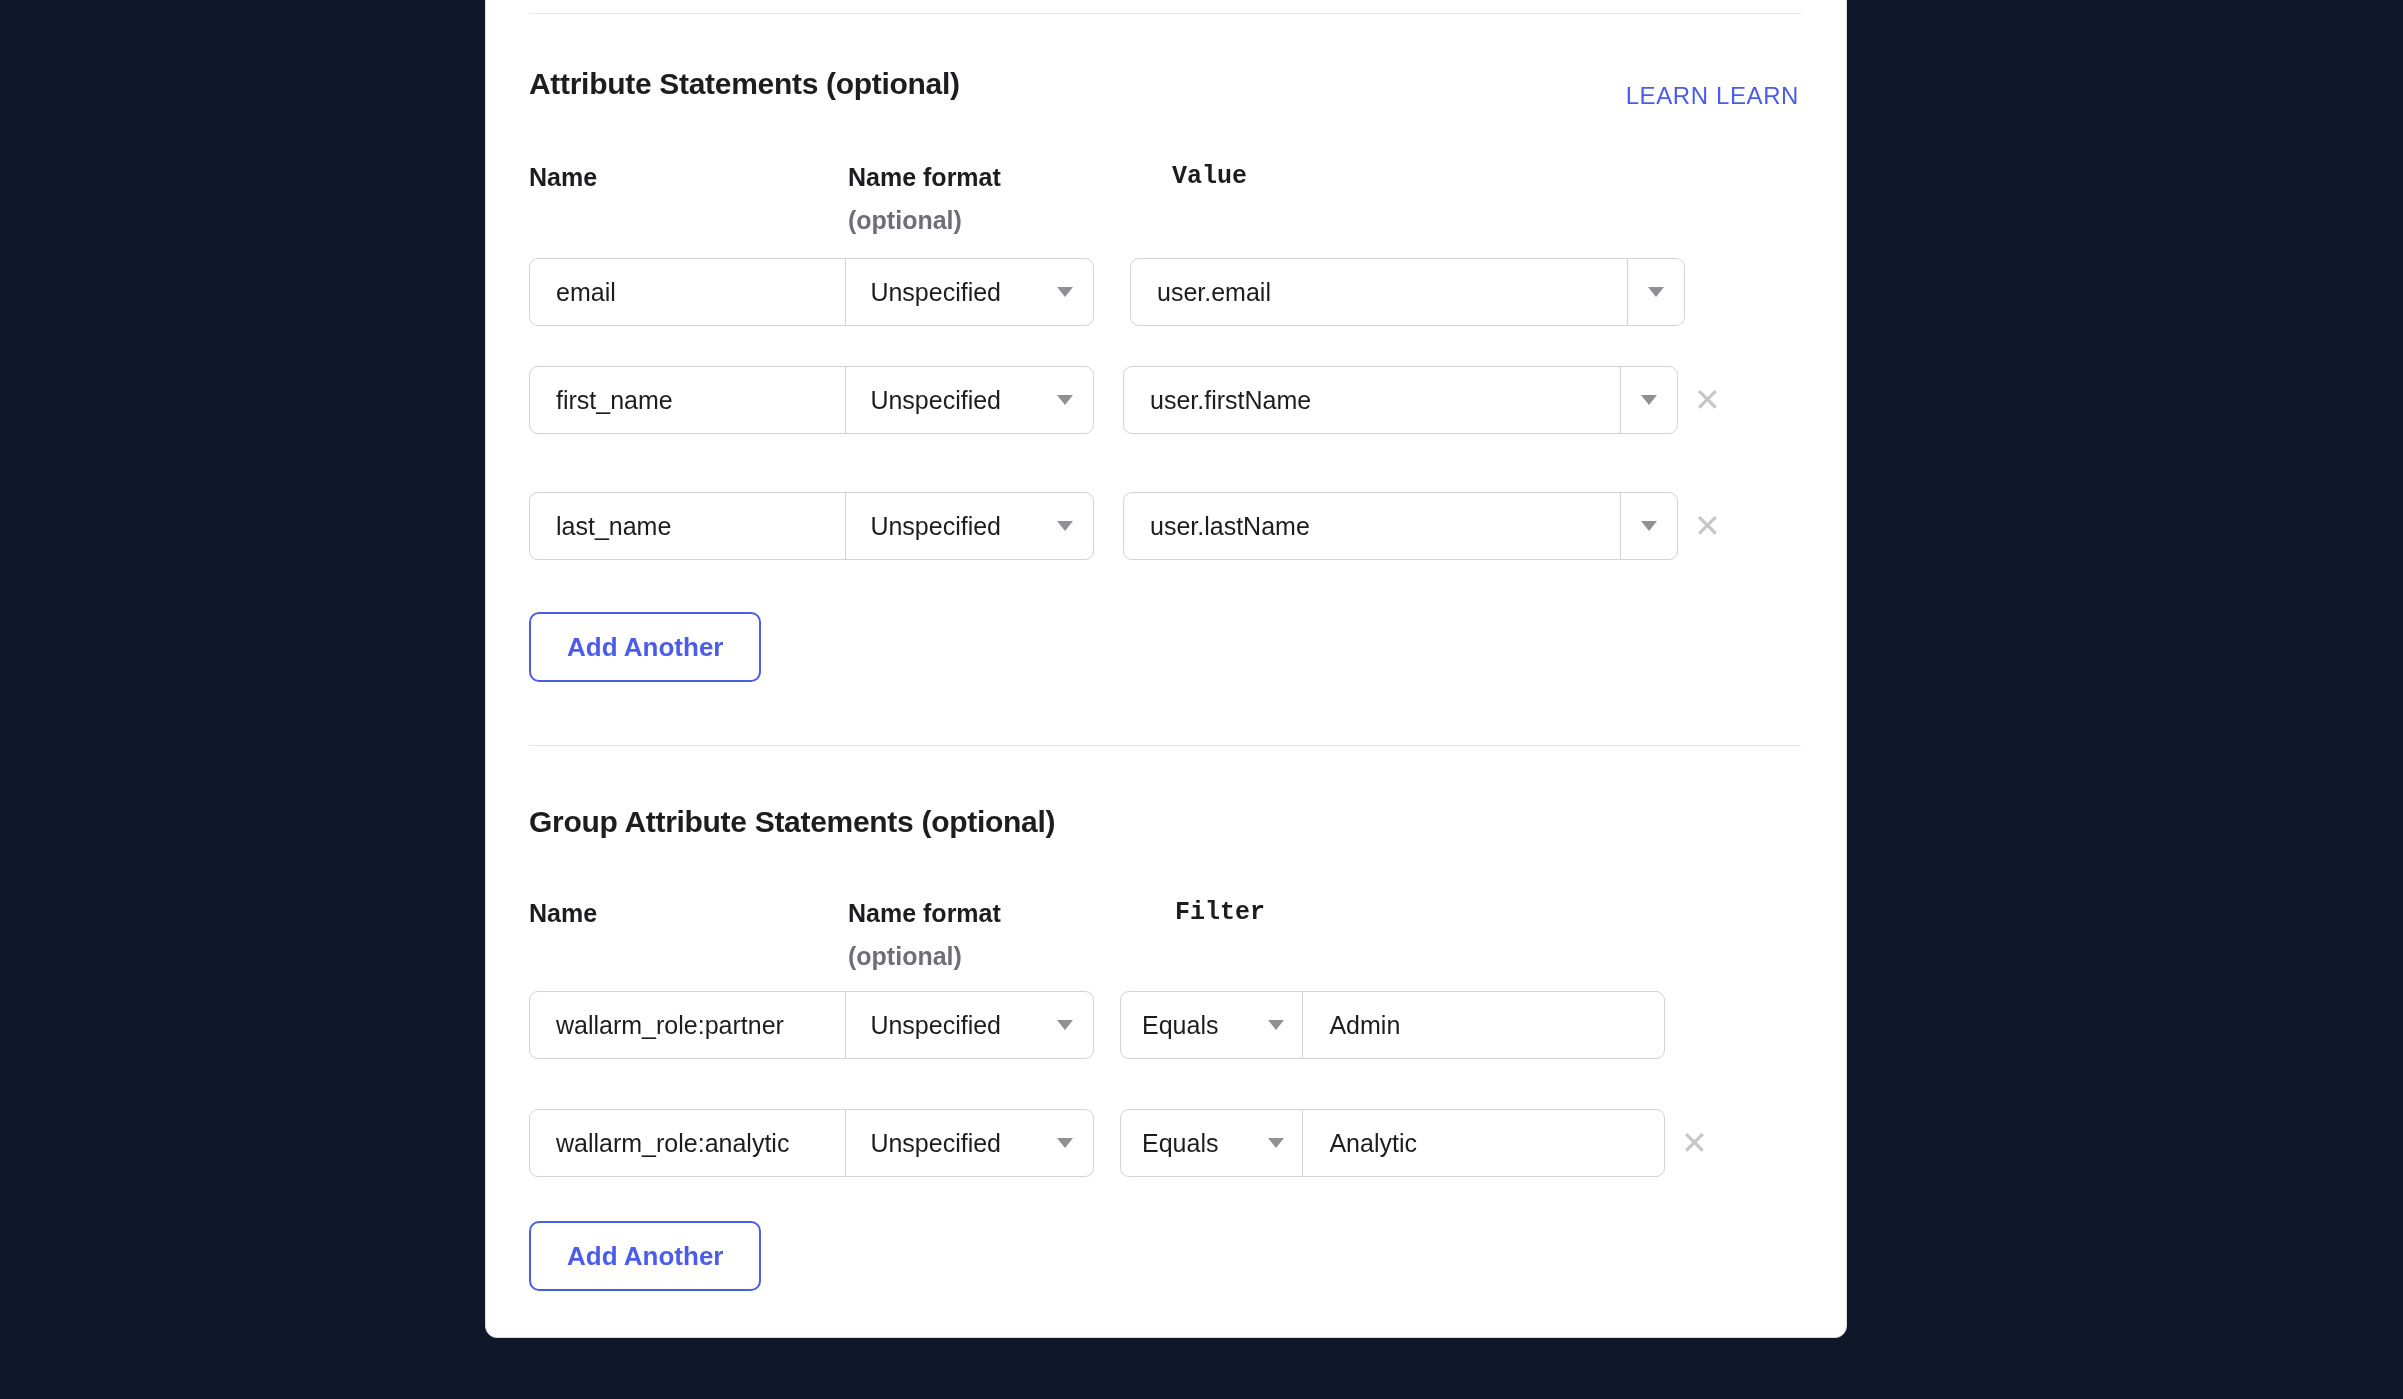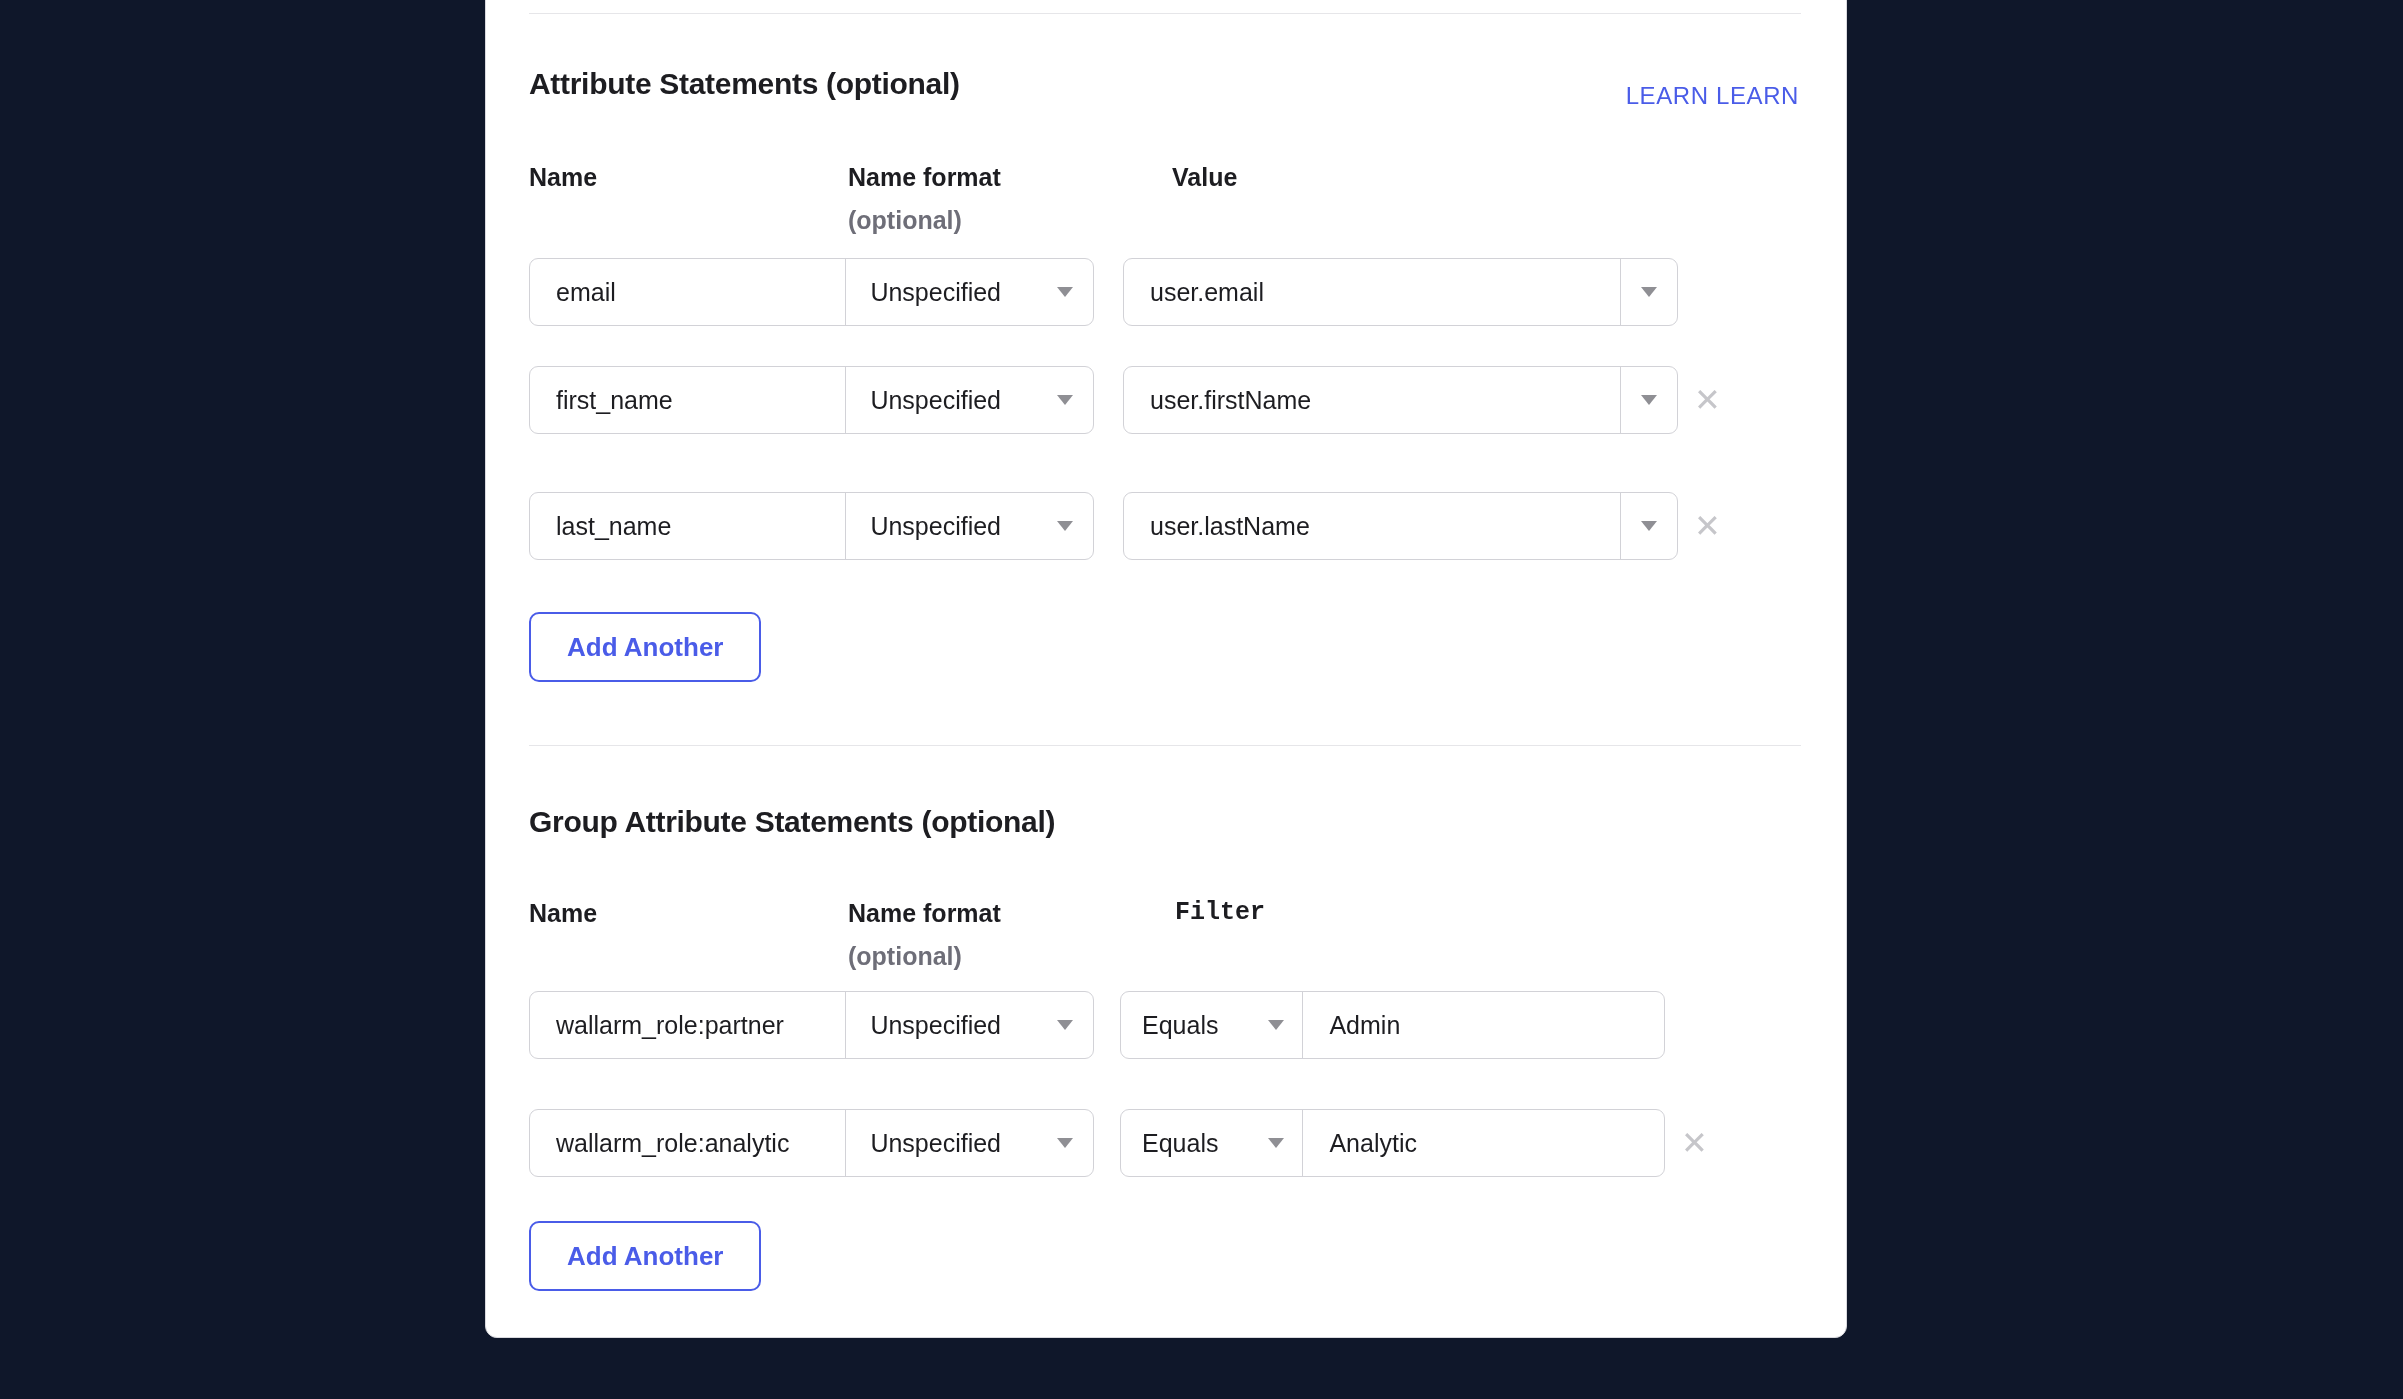--- a/index.html
+++ b/index.html
@@ -167,27 +167,27 @@
     font-weight: 700;
     cursor: pointer;
     box-sizing: border-box;
     white-space: nowrap;
   }
   .btn-1 { top: 633px; }
   .btn-2 { top: 1242px; }
   
   .hx-name   { left: 43px; }
   .hx-format { left: 362px; }
-  .hx-value  { left: 686px; }
+  .hx-value  { left: 686px; font-family: Liberation Mono, monospace; }
   .hx-filter { left: 689px; font-family: Liberation Mono, monospace; }
   .hy-head-1 { top: 183px; }
   .hy-hint-1 { top: 226px; }
   .hy-head-2 { top: 919px; }
   .hy-hint-2 { top: 962px; }
-  .ry-1 { top: 279px; }
+  .ry-1 { top: 279px; gap: 7px; }
   .ry-2 { top: 387px; }
   .ry-3 { top: 513px; }
   .ry-g1 { top: 1012px; }
   .ry-g2 { top: 1130px; }
 </style>
 </head>
 <body>
 
 <div class="viewport">
   <div class="card">

